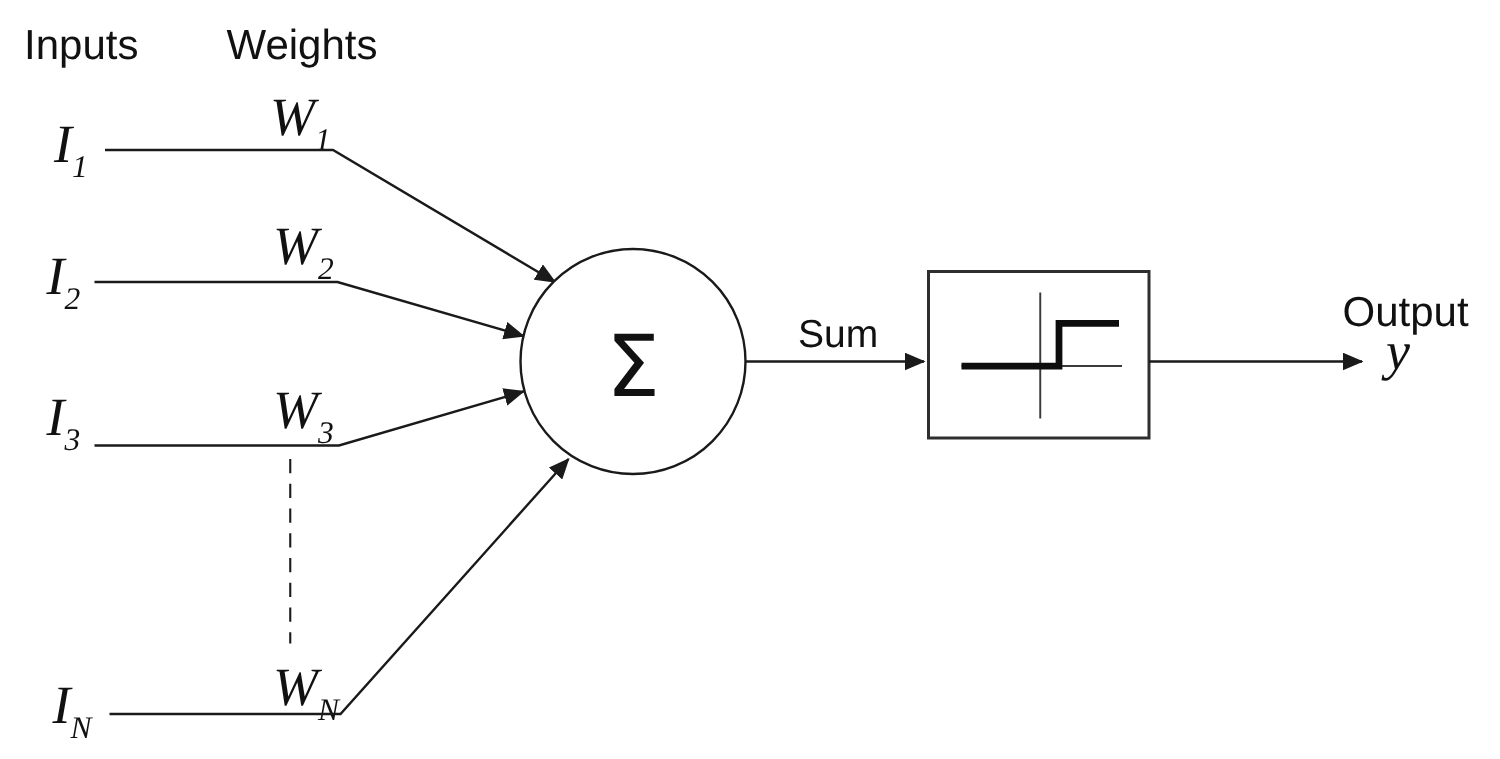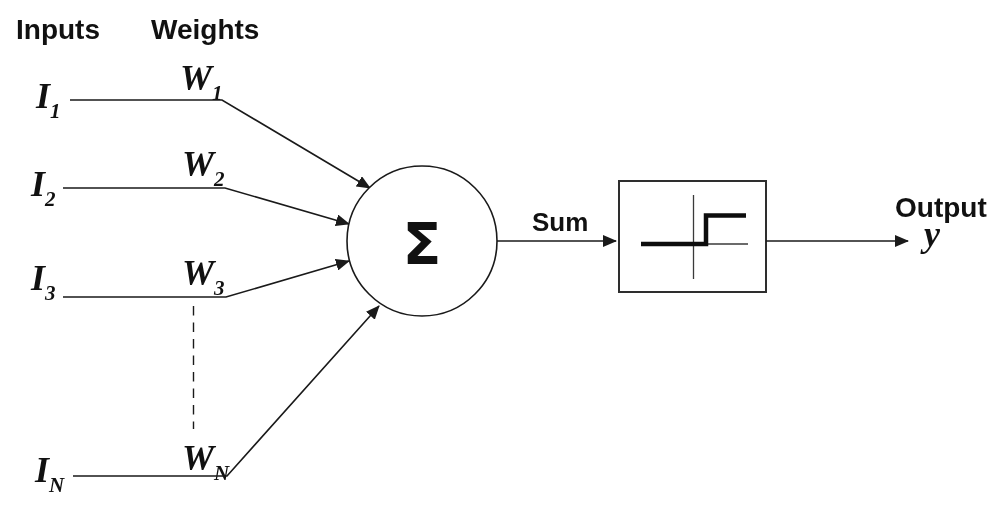--- a/index.html
+++ b/index.html
@@ -7,21 +7,20 @@
     --text: #111111;
     --bg: #ffffff;
   }
   html, body { margin: 0; padding: 0; background: var(--bg); }
   .stage {
     position: relative;
     width: 1000px;
     height: 506px;
     background: var(--bg);
     overflow: hidden;
-    font-weight: bold;
   }
   svg { display: block; }
 
   .lbl {
     font-family: "Liberation Sans", sans-serif;
     font-size: 28px;
     fill: var(--text);
   }
   .lbl-sum {
     font-family: "Liberation Sans", sans-serif;

